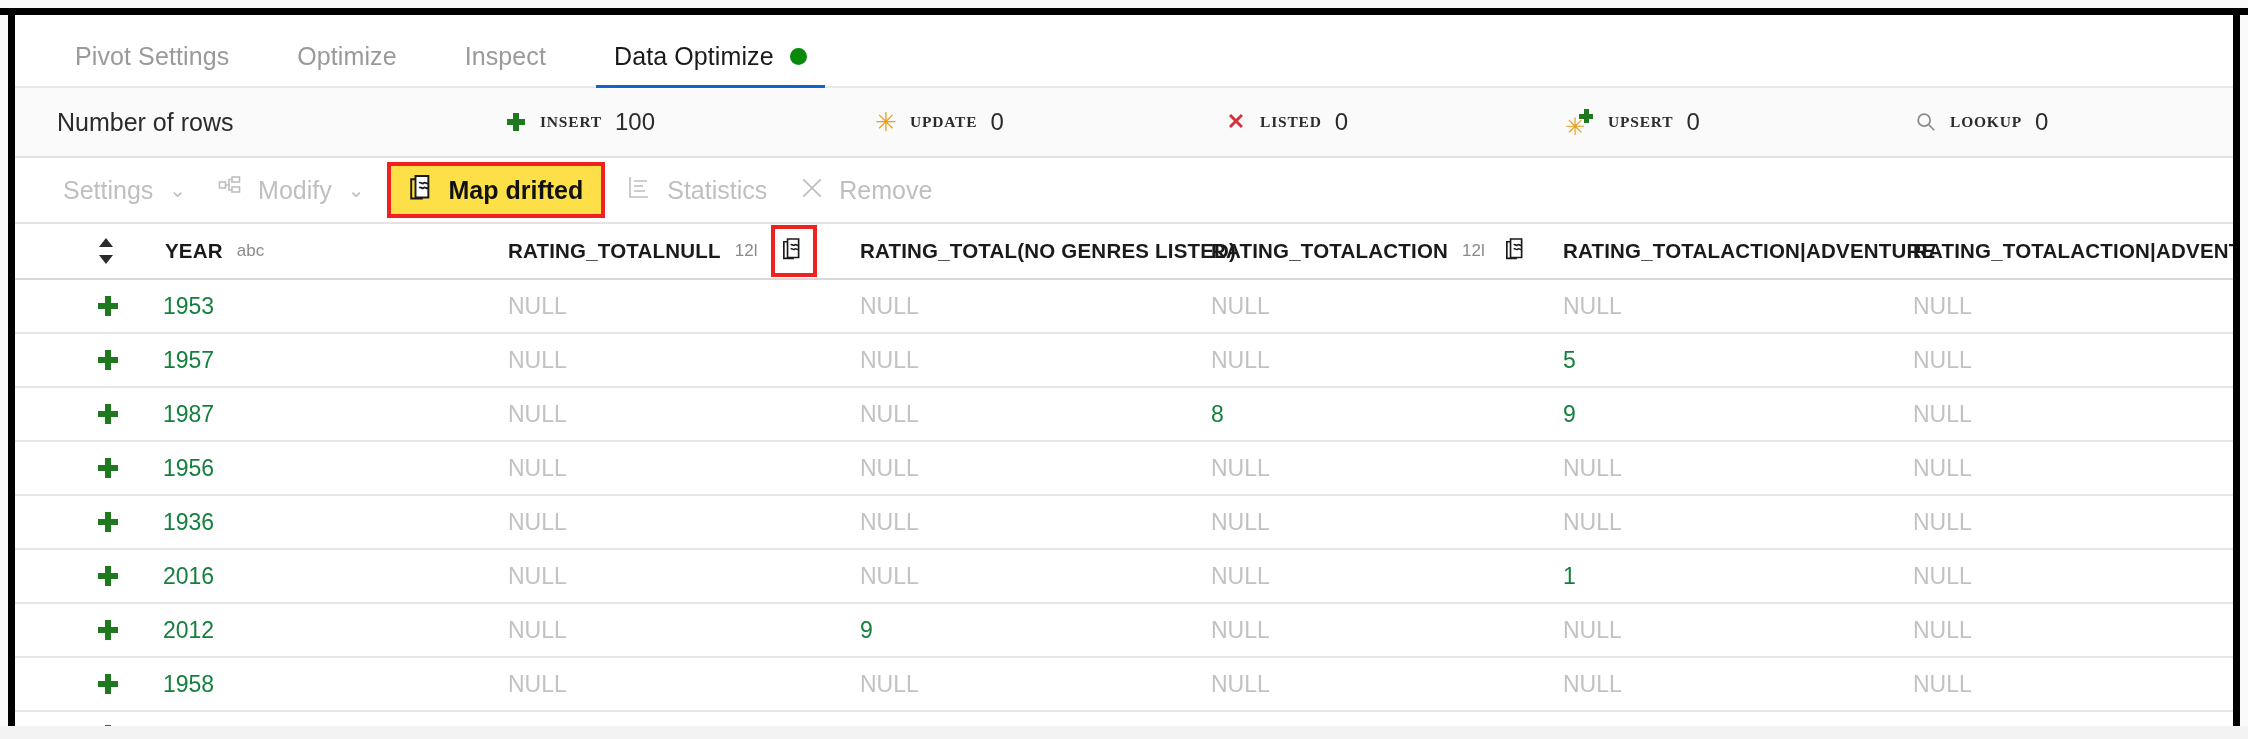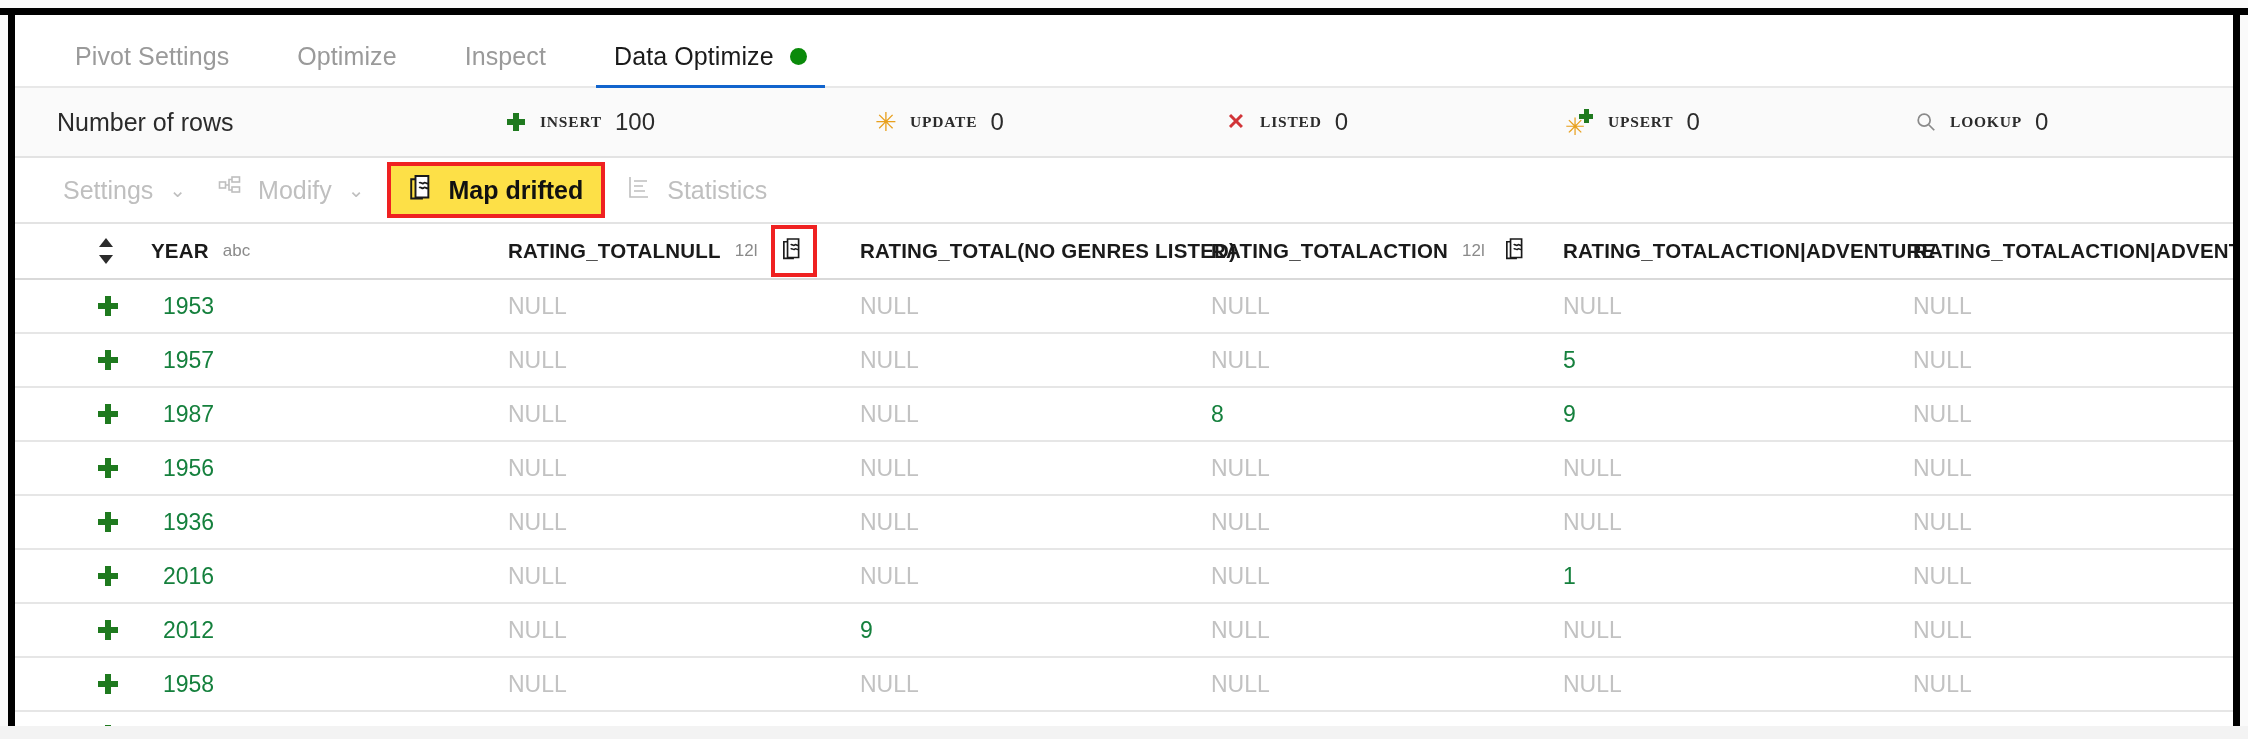--- a/index.html
+++ b/index.html
@@ -313,28 +313,34 @@
             </svg></span>
           <span class="lbl">Map drifted</span>
         </div>
         <div class="tb-item">
           <span class="tbicon"><svg width="24" height="26" viewBox="0 0 24 26" fill="none" stroke="#bfbfbf" stroke-width="1.6">
               <path d="M3 2v20h18"></path>
               <path d="M7 6h13M7 11h9M7 16h11"></path>
             </svg></span>
           <span class="">Statistics</span>
         </div>
+        <div class="tb-item">
+          <span class="tbicon"><svg width="26" height="26" viewBox="0 0 24 24" fill="none" stroke="#bfbfbf" stroke-width="1.6">
+              <path d="M4 4L20 20M20 4L4 20"></path>
+            </svg></span>
+          <span class="">Remove</span>
+        </div>
       </div>
 
     <div class="grid">
       <div class="grid-row grid-header" id="grid-header">
           <div class="cell" style="left: 82px;">
             <span class="sort-icon"></span>
           </div>
-          <div class="cell" style="left: 136px;">
+          <div class="cell" style="left: 150px;">
             <span class="hdr-text">YEAR</span>
             <span class="hdr-badge">abc</span>
           </div>
           <div class="cell" style="left: 493px;">
             <span class="hdr-text">RATING_TOTALNULL</span>
             <span class="hdr-badge">12l</span>
             <span class="hdr-map-box" style="margin-left: 14px;">
               <svg width="24" height="26" viewBox="0 0 26 28" fill="none" stroke="#1a1a1a" stroke-width="1.8">
                 <path d="M2 4h10v18H2z"></path>
                 <path d="M6 1h12v20H6z" fill="#fff"></path>

